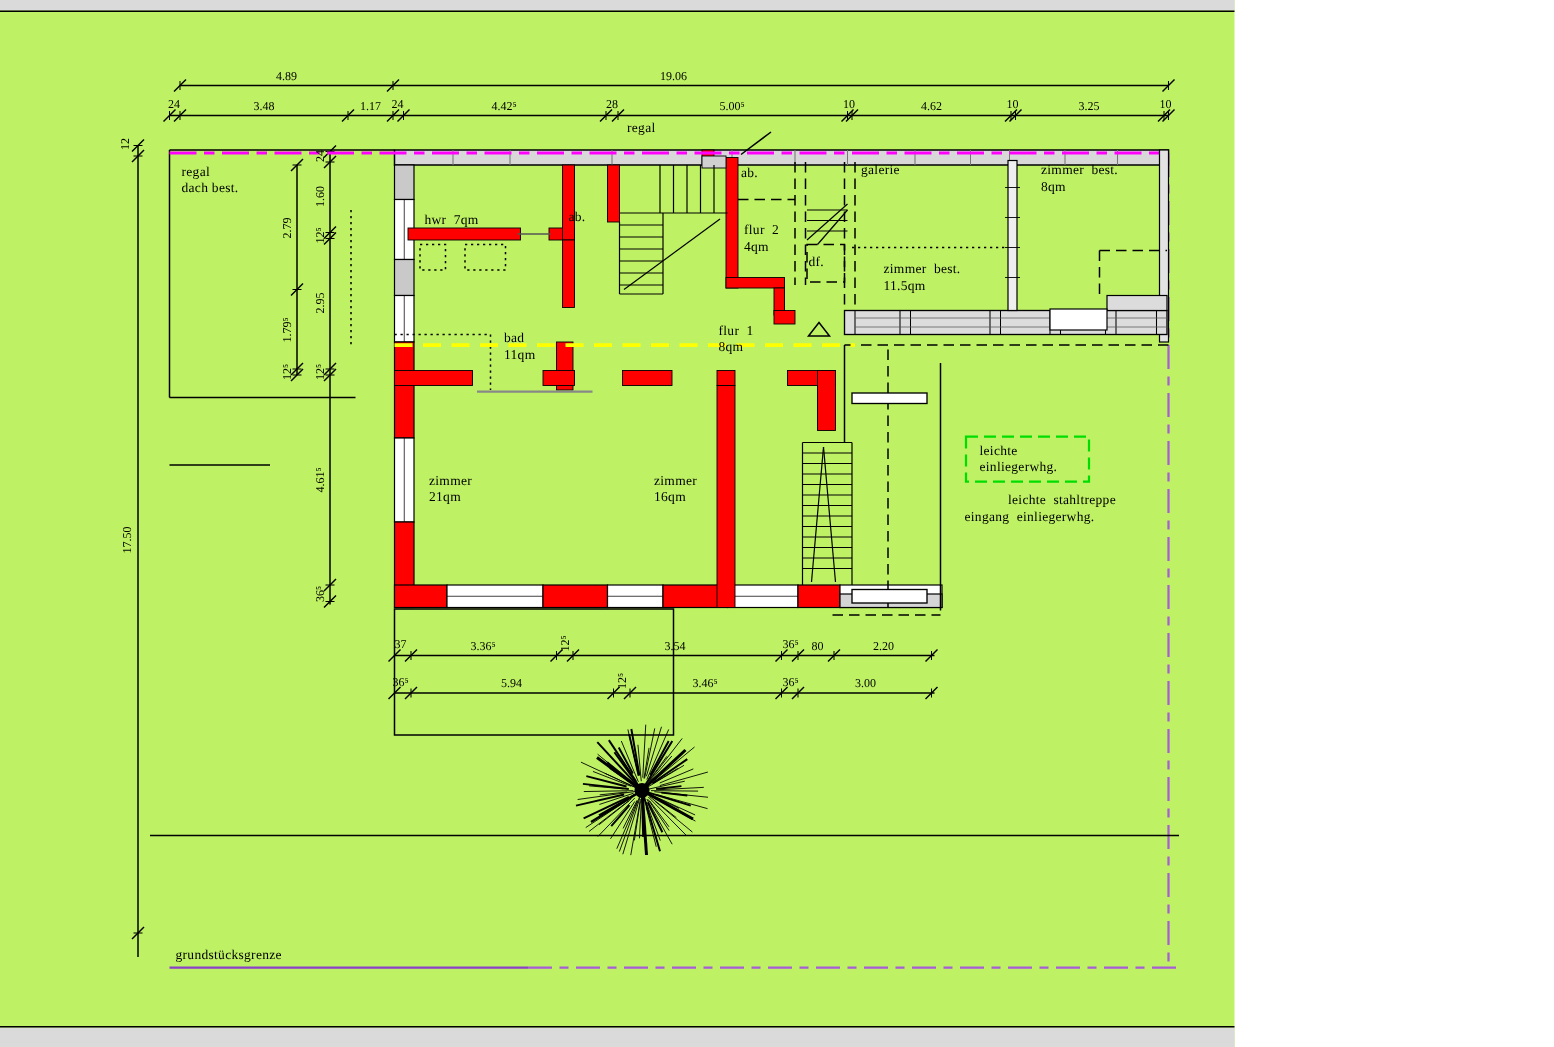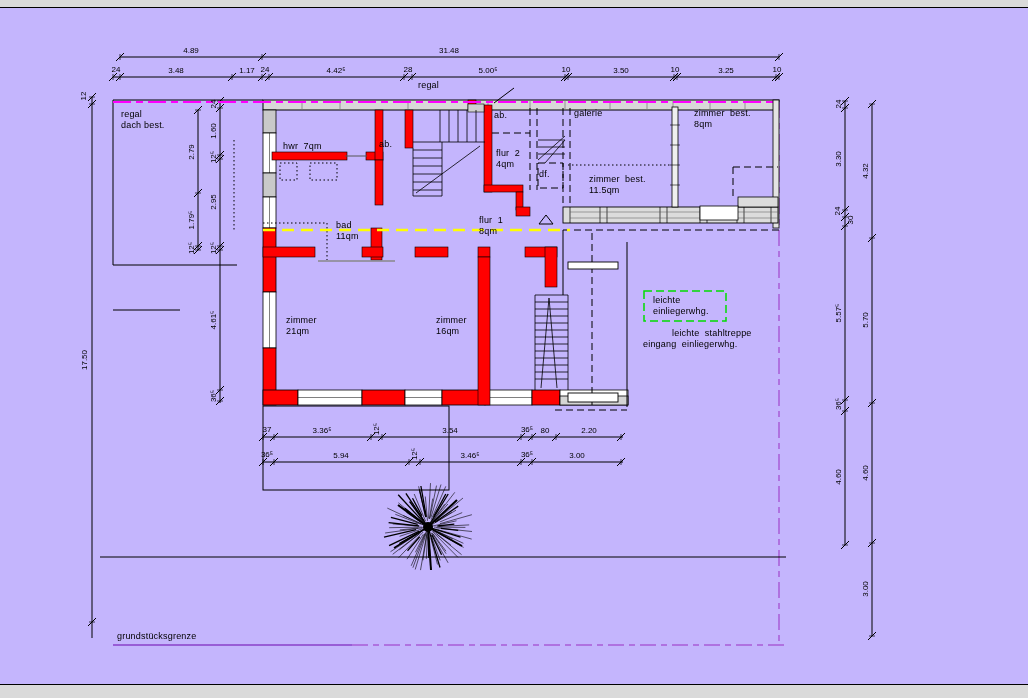--- a/index.html
+++ b/index.html
@@ -1,17 +1,17 @@
 <!DOCTYPE html>
 <html><head>
 <meta charset="utf-8">
 <style>
   html,body{margin:0;padding:0;background:#fff;}
-  #page{position:relative;width:1028px;height:698px;background:#c4b5fd;overflow:hidden;
-        font-family:Liberation Sans, sans-serif;}
+  #page{position:relative;width:823px;height:698px;background:#bef264;overflow:hidden;
+        font-family:Liberation Serif, serif;}
   svg{position:absolute;left:0;top:0;}
   .lbl{position:absolute;color:#000;white-space:pre;line-height:1;}
   .dim{font-size:8px;transform:translate(-50%,-50%);}
   .dim.rot{transform:translate(-50%,-50%) rotate(-90deg);}
   .room{font-size:9px;letter-spacing:0.2px;}
 </style>
 </head>
 <body>
 
 <div id="page">
@@ -461,30 +461,30 @@
           <line x1="439.8" y1="522.0" x2="462.2" y2="512.6" stroke="#000" stroke-width="0.6"></line>
           <line x1="439.9" y1="523.7" x2="471.9" y2="514.7" stroke="#000" stroke-width="0.6"></line>
           <line x1="431.8" y1="526.2" x2="456.5" y2="520.8" stroke="#000" stroke-width="0.6"></line>
           <line x1="437.4" y1="526.0" x2="454.3" y2="524.1" stroke="#000" stroke-width="1.3"></line>
           <line x1="438.8" y1="526.5" x2="469.2" y2="524.9" stroke="#000" stroke-width="0.6"></line>
         </g>
   </g>
 </svg>
 
 <div class="lbl dim" style="left:191px;top:51px">4.89</div>
-<div class="lbl dim" style="left:449px;top:51px">31.48</div>
+<div class="lbl dim" style="left:449px;top:51px">19.06</div>
 <div class="lbl dim" style="left:116px;top:70px">24</div>
 <div class="lbl dim" style="left:176px;top:71px">3.48</div>
 <div class="lbl dim" style="left:247px;top:71px">1.17</div>
 <div class="lbl dim" style="left:265px;top:70px">24</div>
 <div class="lbl dim" style="left:336px;top:71px">4.42⁵</div>
 <div class="lbl dim" style="left:408px;top:70px">28</div>
 <div class="lbl dim" style="left:488px;top:71px">5.00⁵</div>
 <div class="lbl dim" style="left:566px;top:70px">10</div>
-<div class="lbl dim" style="left:621px;top:71px">3.50</div>
+<div class="lbl dim" style="left:621px;top:71px">4.62</div>
 <div class="lbl dim" style="left:675px;top:70px">10</div>
 <div class="lbl dim" style="left:726px;top:71px">3.25</div>
 <div class="lbl dim" style="left:777px;top:70px">10</div>
 
 <div class="lbl dim rot" style="left:84px;top:96px">12</div>
 <div class="lbl dim rot" style="left:85px;top:360px">17.50</div>
 <div class="lbl dim rot" style="left:192px;top:152px">2.79</div>
 <div class="lbl dim rot" style="left:192px;top:220px">1.79⁵</div>
 <div class="lbl dim rot" style="left:192px;top:248px">12⁵</div>
 <div class="lbl dim rot" style="left:214px;top:104px">24</div>

